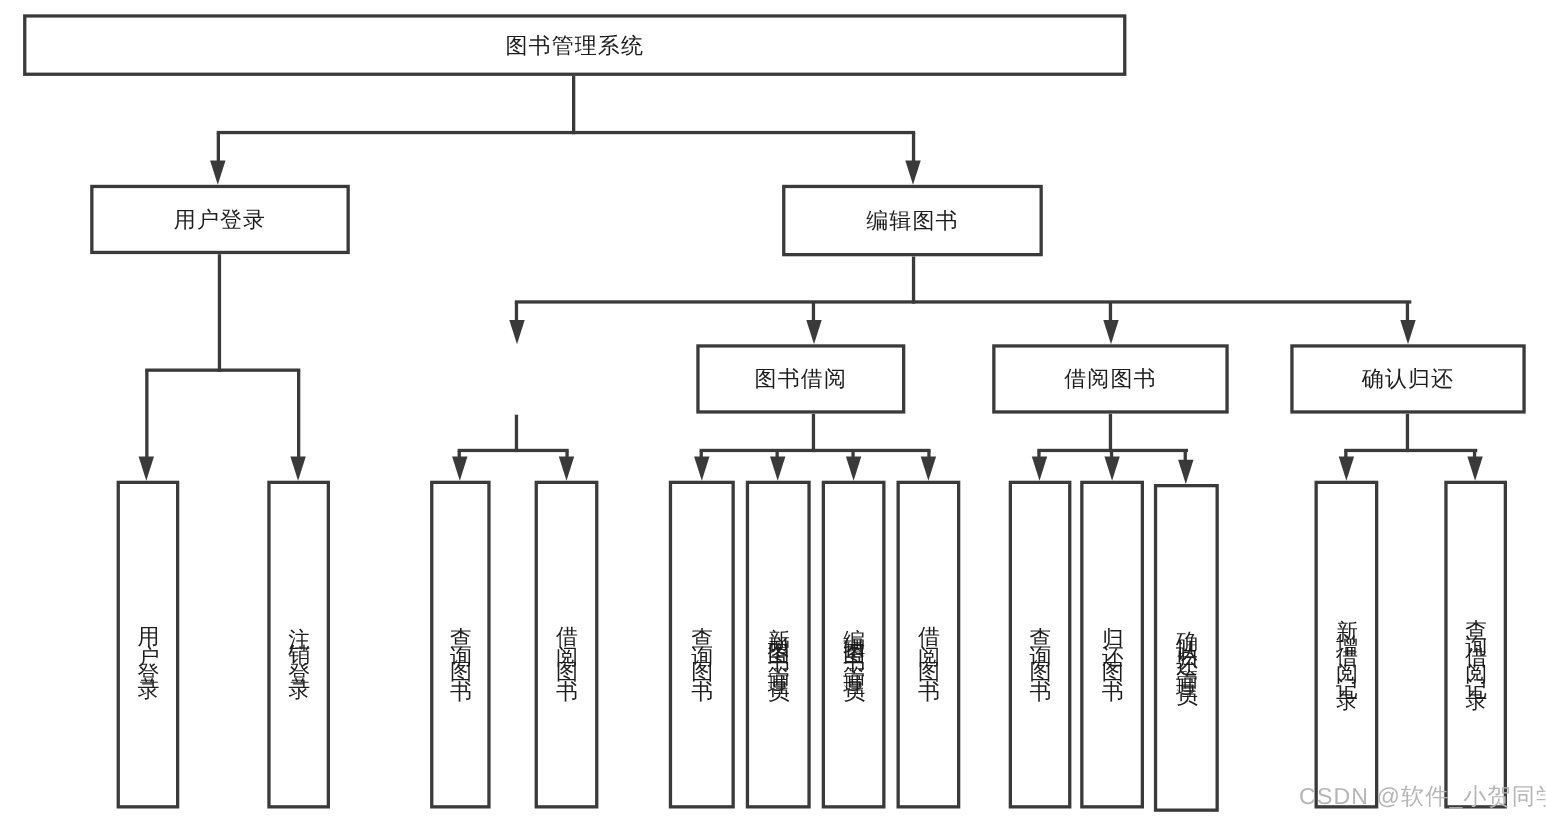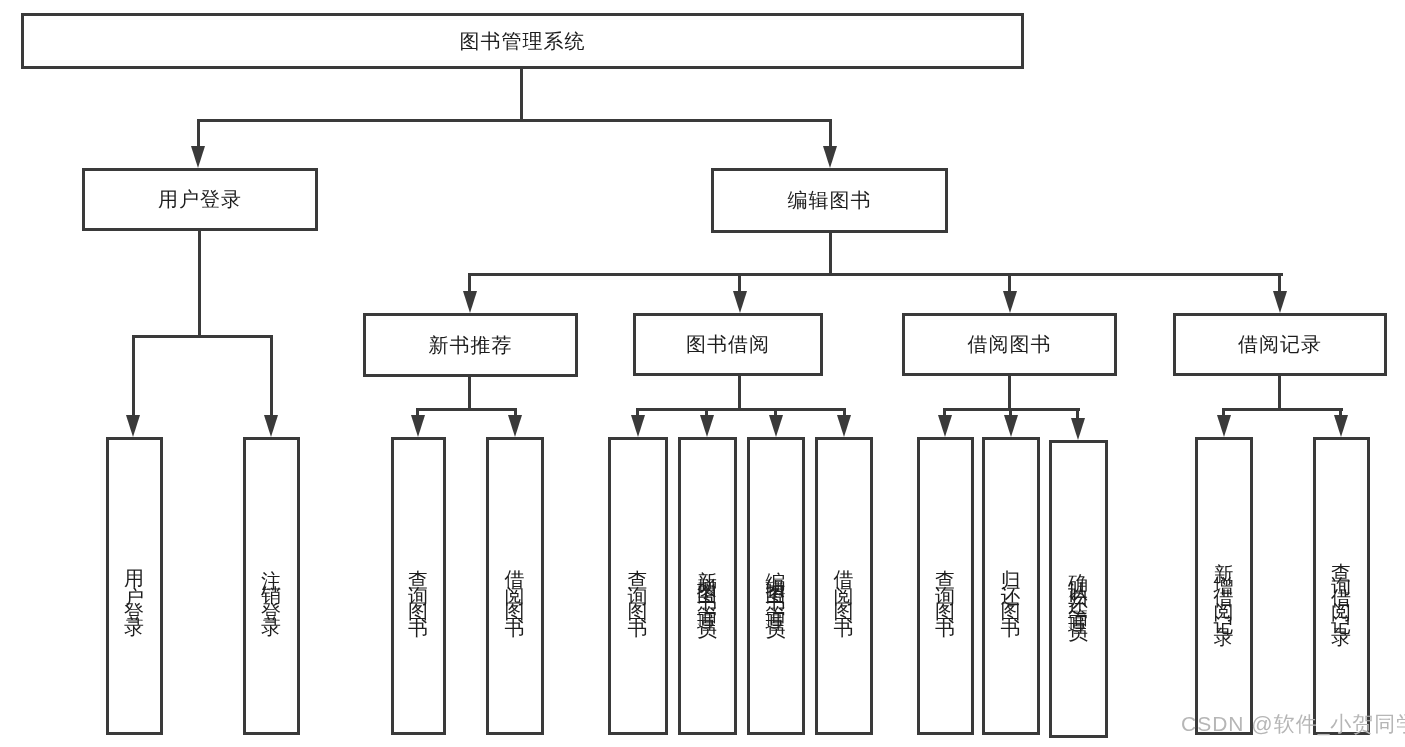--- a/index.html
+++ b/index.html
@@ -100,24 +100,23 @@
   <div class="vl" style="left:1222px;top:410px;height:8px"></div>
   <div class="arr" style="left:1217px;top:415px"></div>
   <div class="vl" style="left:1339px;top:410px;height:8px"></div>
   <div class="arr" style="left:1334px;top:415px"></div>
 
   <div class="node hnode" style="left:21px;top:13px;width:1003px;height:56px">图书管理系统</div>
 
   <div class="node hnode" style="left:82px;top:168px;width:236px;height:63px">用户登录</div>
   <div class="node hnode" style="left:711px;top:168px;width:237px;height:65px">编辑图书</div>
 
-  <div class="node hnode" style="left:363px;top:313px;width:215px;height:64px">新书推荐</div>
   <div class="node hnode" style="left:633px;top:313px;width:190px;height:63px">图书借阅</div>
   <div class="node hnode" style="left:902px;top:313px;width:215px;height:63px">借阅图书</div>
-  <div class="node hnode" style="left:1173px;top:313px;width:214px;height:63px">借阅记录</div>
+  <div class="node hnode" style="left:1173px;top:313px;width:214px;height:63px">确认归还</div>
 
   <div class="node vnode ls4" style="left:106px;top:437px;width:57px;height:298px">用户登录</div>
   <div class="node vnode ls4" style="left:243px;top:437px;width:57px;height:298px">注销登录</div>
 
   <div class="node vnode ls4" style="left:391px;top:437px;width:55px;height:298px">查询图书</div>
   <div class="node vnode ls4" style="left:486px;top:437px;width:58px;height:298px">借阅图书</div>
 
   <div class="node vnode ls4" style="left:608px;top:437px;width:60px;height:298px">查询图书</div>
   <div class="node vnode ls9" style="left:678px;top:437px;width:59px;height:298px">新增图书（管理员）</div>
   <div class="node vnode ls9" style="left:747px;top:437px;width:58px;height:298px">编辑图书（管理员）</div>

